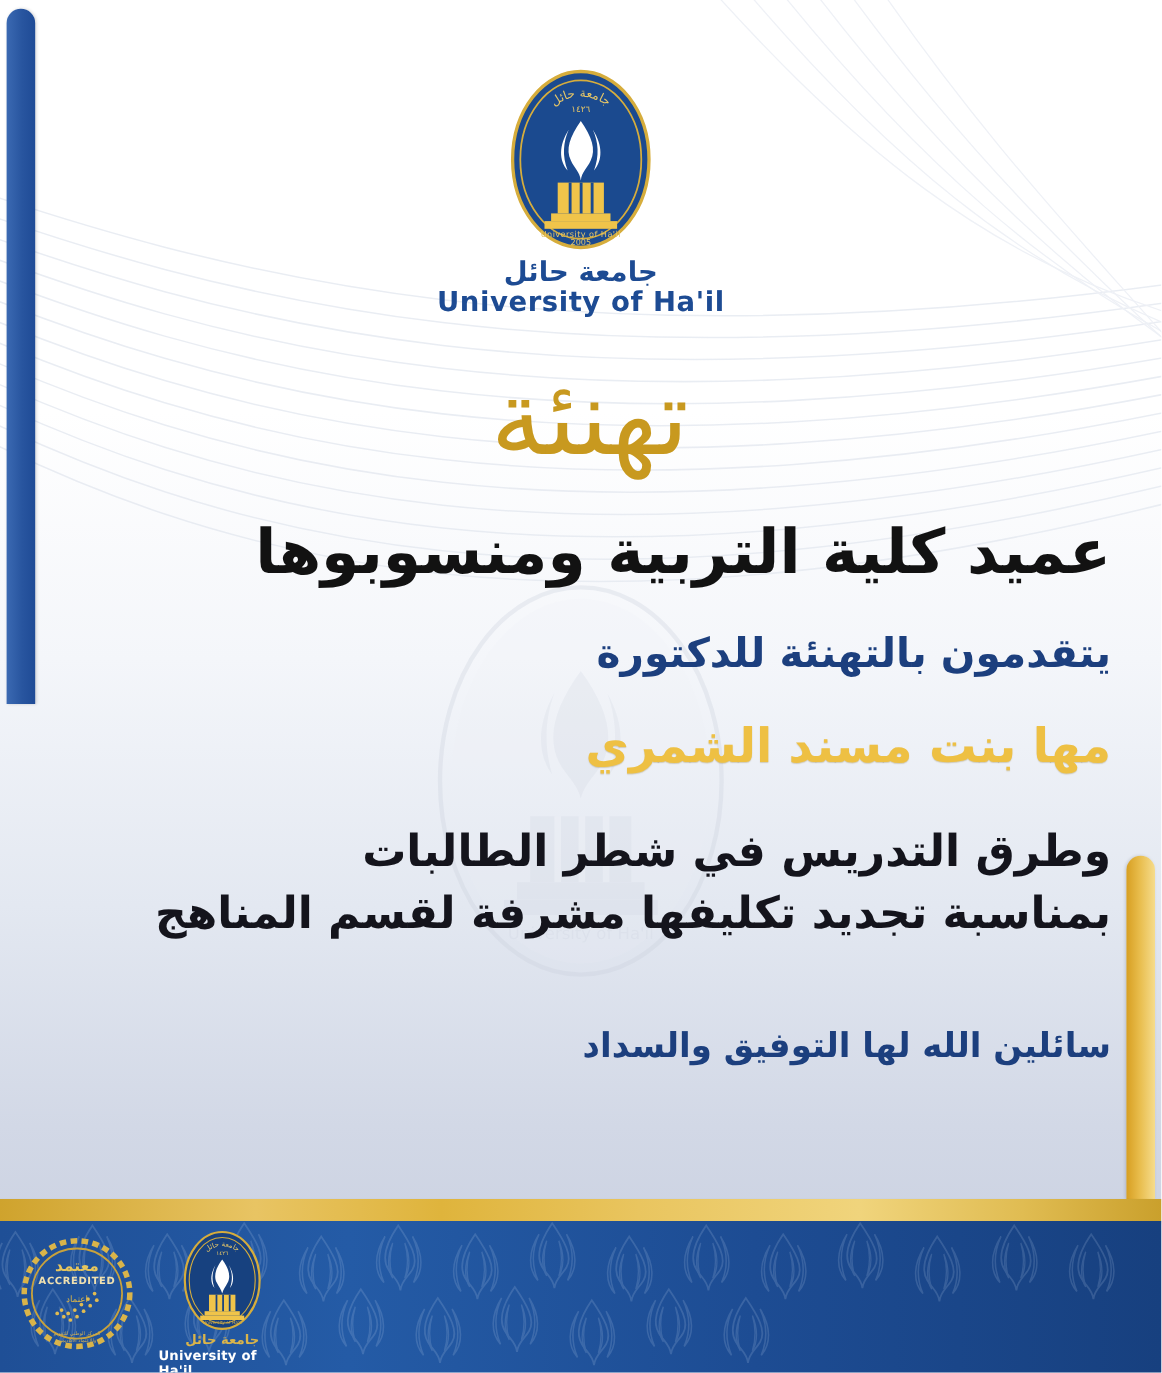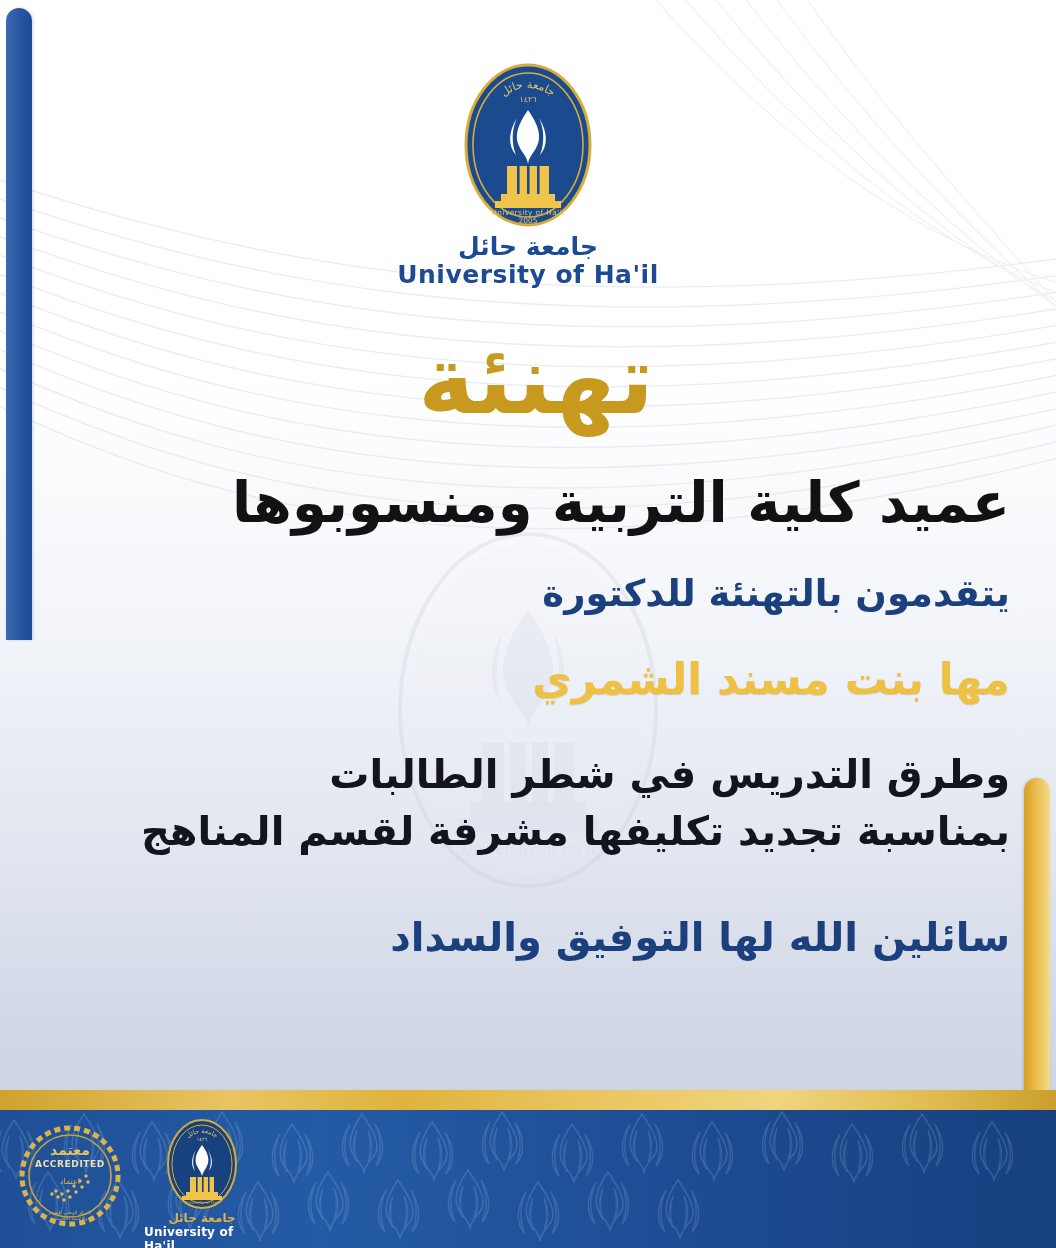--- a/index.html
+++ b/index.html
@@ -114,21 +114,21 @@
   }
 
   
   .calligraphy {
     position: absolute;
     left: 16px; right: 0;
     top: 332px;
     text-align: center;
     color: #c8991f;
     font-size: 96px;
-    font-weight: 700;
+    font-weight: 400;
     line-height: 1;
     direction: rtl;
     font-family: "DejaVu Sans", sans-serif;
   }
 
   
   .content {
     position: absolute;
     left: 46px;
     right: 46px;
@@ -161,25 +161,25 @@
   }
   .body-text {
     font-size: 40px;
     font-weight: 700;
     color: #14141c;
     line-height: 1.42;
     margin: 40px 0 0 0;
   }
   .body-text span { display: block; }
   .closing {
-    font-size: 40px;
+    font-size: 31px;
     font-weight: 700;
     color: #1c3f7e;
     line-height: 1.25;
-    margin: 52px 0 0 0;
+    margin: 72px 0 0 0;
   }
 
   
   .gold-divider {
     position: absolute;
     left: 0;
     right: 0;
     top: 1090px;
     height: 20px;
     background: linear-gradient(to left,

